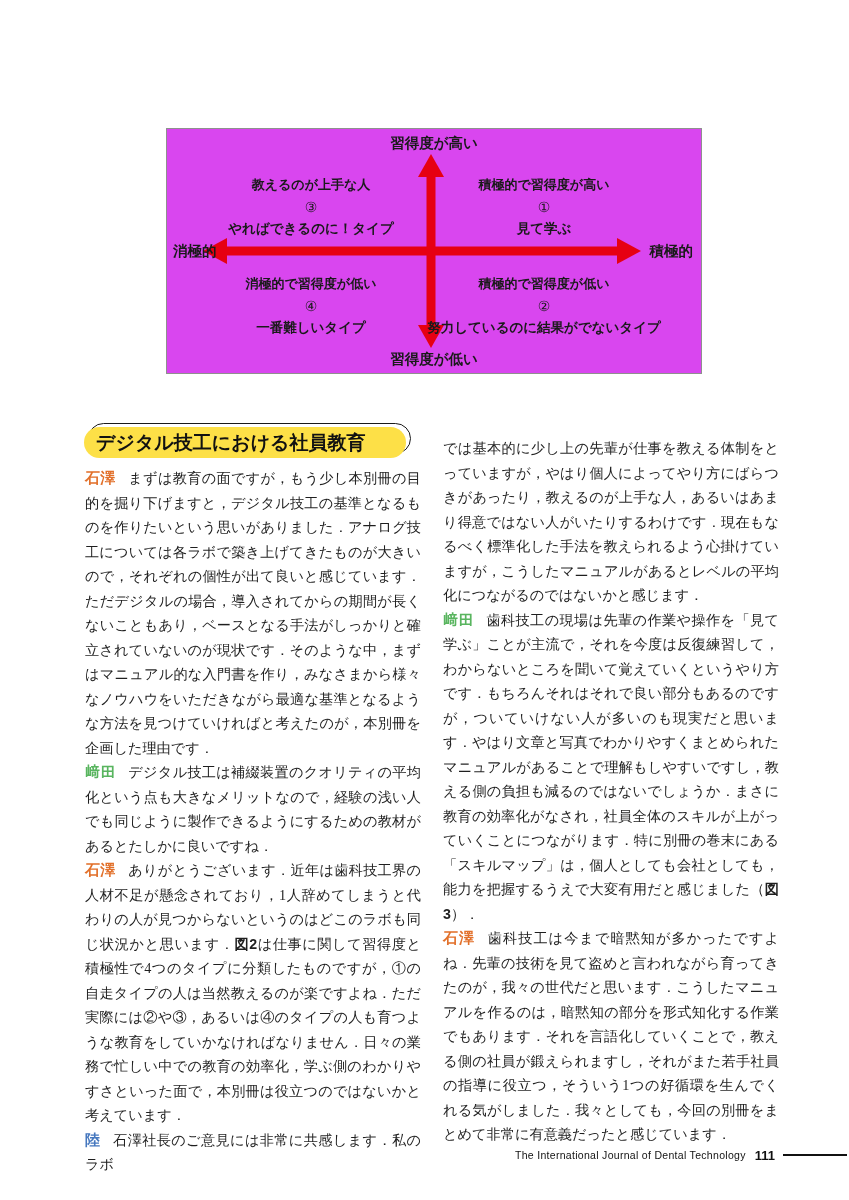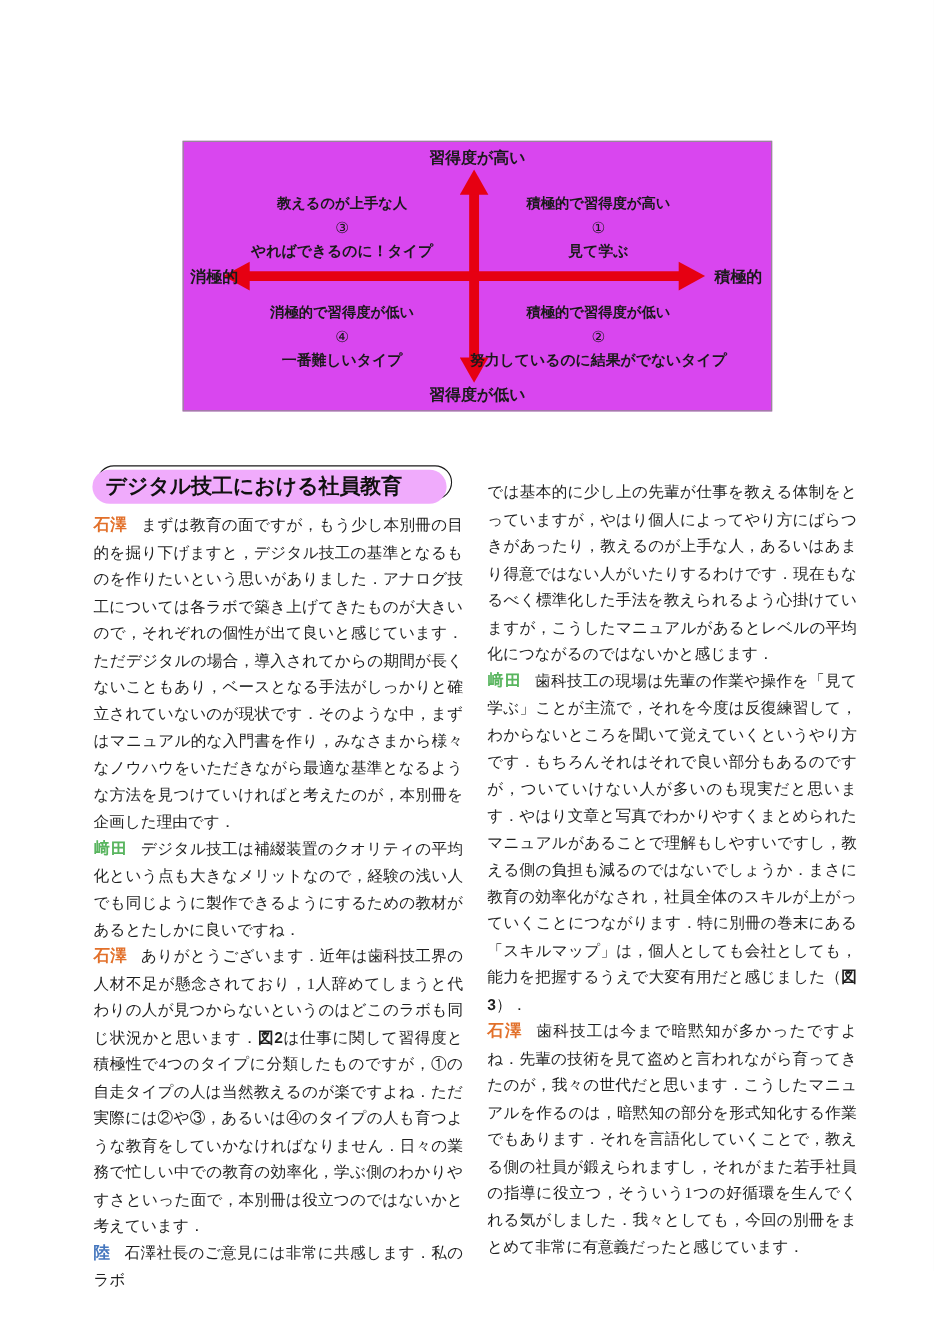--- a/index.html
+++ b/index.html
@@ -114,29 +114,34 @@
     <div class="q-group q-br">
       <div class="q-desc">積極的で習得度が低い</div>
       <div class="q-num">②</div>
       <div class="q-type">努力しているのに結果がでないタイプ</div>
     </div>
   </div>
 
 
   <div class="section-heading">
     <div class="outline"></div>
-    <div class="pill" style="background: #f0abfc;">デジタル技工における社員教育</div>
+    <div class="pill" style="background: #fde047;">デジタル技工における社員教育</div>
   </div>
 
   <div class="col col-left" id="left-col">
       <p class="para"><span class="speaker" style="color: rgb(226, 112, 42);">石澤</span><span>まずは教育の面ですが，もう少し本別冊の目的を掘り下げますと，デジタル技工の基準となるものを作りたいという思いがありました．アナログ技工については各ラボで築き上げてきたものが大きいので，それぞれの個性が出て良いと感じています．ただデジタルの場合，導入されてからの期間が長くないこともあり，ベースとなる手法がしっかりと確立されていないのが現状です．そのような中，まずはマニュアル的な入門書を作り，みなさまから様々なノウハウをいただきながら最適な基準となるような方法を見つけていければと考えたのが，本別冊を企画した理由です．</span></p>
       <p class="para"><span class="speaker" style="color: rgb(89, 181, 95);">﨑田</span><span>デジタル技工は補綴装置のクオリティの平均化という点も大きなメリットなので，経験の浅い人でも同じように製作できるようにするための教材があるとたしかに良いですね．</span></p>
       <p class="para"><span class="speaker" style="color: rgb(226, 112, 42);">石澤</span><span>ありがとうございます．近年は歯科技工界の人材不足が懸念されており，1人辞めてしまうと代わりの人が見つからないというのはどこのラボも同じ状況かと思います．</span><span class="run-b">図2</span><span>は仕事に関して習得度と積極性で4つのタイプに分類したものですが，①の自走タイプの人は当然教えるのが楽ですよね．ただ実際には②や③，あるいは④のタイプの人も育つような教育をしていかなければなりません．日々の業務で忙しい中での教育の効率化，学ぶ側のわかりやすさといった面で，本別冊は役立つのではないかと考えています．</span></p>
       <p class="para"><span class="speaker" style="color: rgb(69, 119, 190);">陸</span><span>石澤社長のご意見には非常に共感します．私のラボ</span></p>
     </div>
   <div class="col col-right" id="right-col">
       <p class="para"><span>では基本的に少し上の先輩が仕事を教える体制をとっていますが，やはり個人によってやり方にばらつきがあったり，教えるのが上手な人，あるいはあまり得意ではない人がいたりするわけです．現在もなるべく標準化した手法を教えられるよう心掛けていますが，こうしたマニュアルがあるとレベルの平均化につながるのではないかと感じます．</span></p>
       <p class="para"><span class="speaker" style="color: rgb(89, 181, 95);">﨑田</span><span>歯科技工の現場は先輩の作業や操作を「見て学ぶ」ことが主流で，それを今度は反復練習して，わからないところを聞いて覚えていくというやり方です．もちろんそれはそれで良い部分もあるのですが，ついていけない人が多いのも現実だと思います．やはり文章と写真でわかりやすくまとめられたマニュアルがあることで理解もしやすいですし，教える側の負担も減るのではないでしょうか．まさに教育の効率化がなされ，社員全体のスキルが上がっていくことにつながります．特に別冊の巻末にある「スキルマップ」は，個人としても会社としても，能力を把握するうえで大変有用だと感じました（</span><span class="run-b">図3</span><span>）．</span></p>
       <p class="para"><span class="speaker" style="color: rgb(226, 112, 42);">石澤</span><span>歯科技工は今まで暗黙知が多かったですよね．先輩の技術を見て盗めと言われながら育ってきたのが，我々の世代だと思います．こうしたマニュアルを作るのは，暗黙知の部分を形式知化する作業でもあります．それを言語化していくことで，教える側の社員が鍛えられますし，それがまた若手社員の指導に役立つ，そういう1つの好循環を生んでくれる気がしました．我々としても，今回の別冊をまとめて非常に有意義だったと感じています．</span></p>
     </div>
 
+  <div class="footer">
+    <span class="journal">The International Journal of Dental Technology</span>
+    <span class="pagenum">111</span>
+    <span class="rule"></span>
+  </div>
 
 </div>
 
 </body></html>

